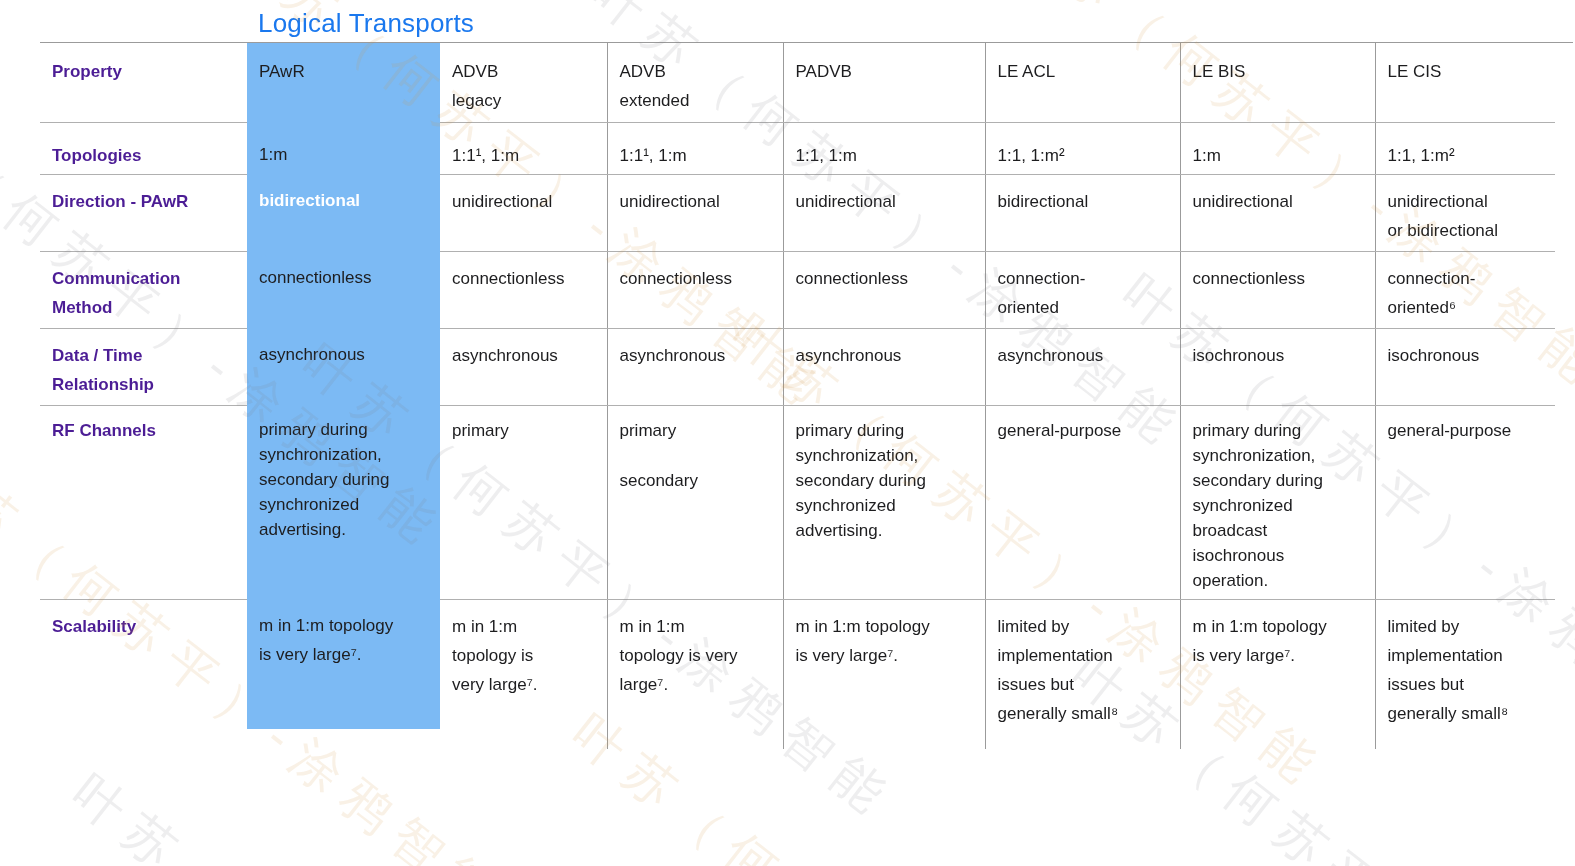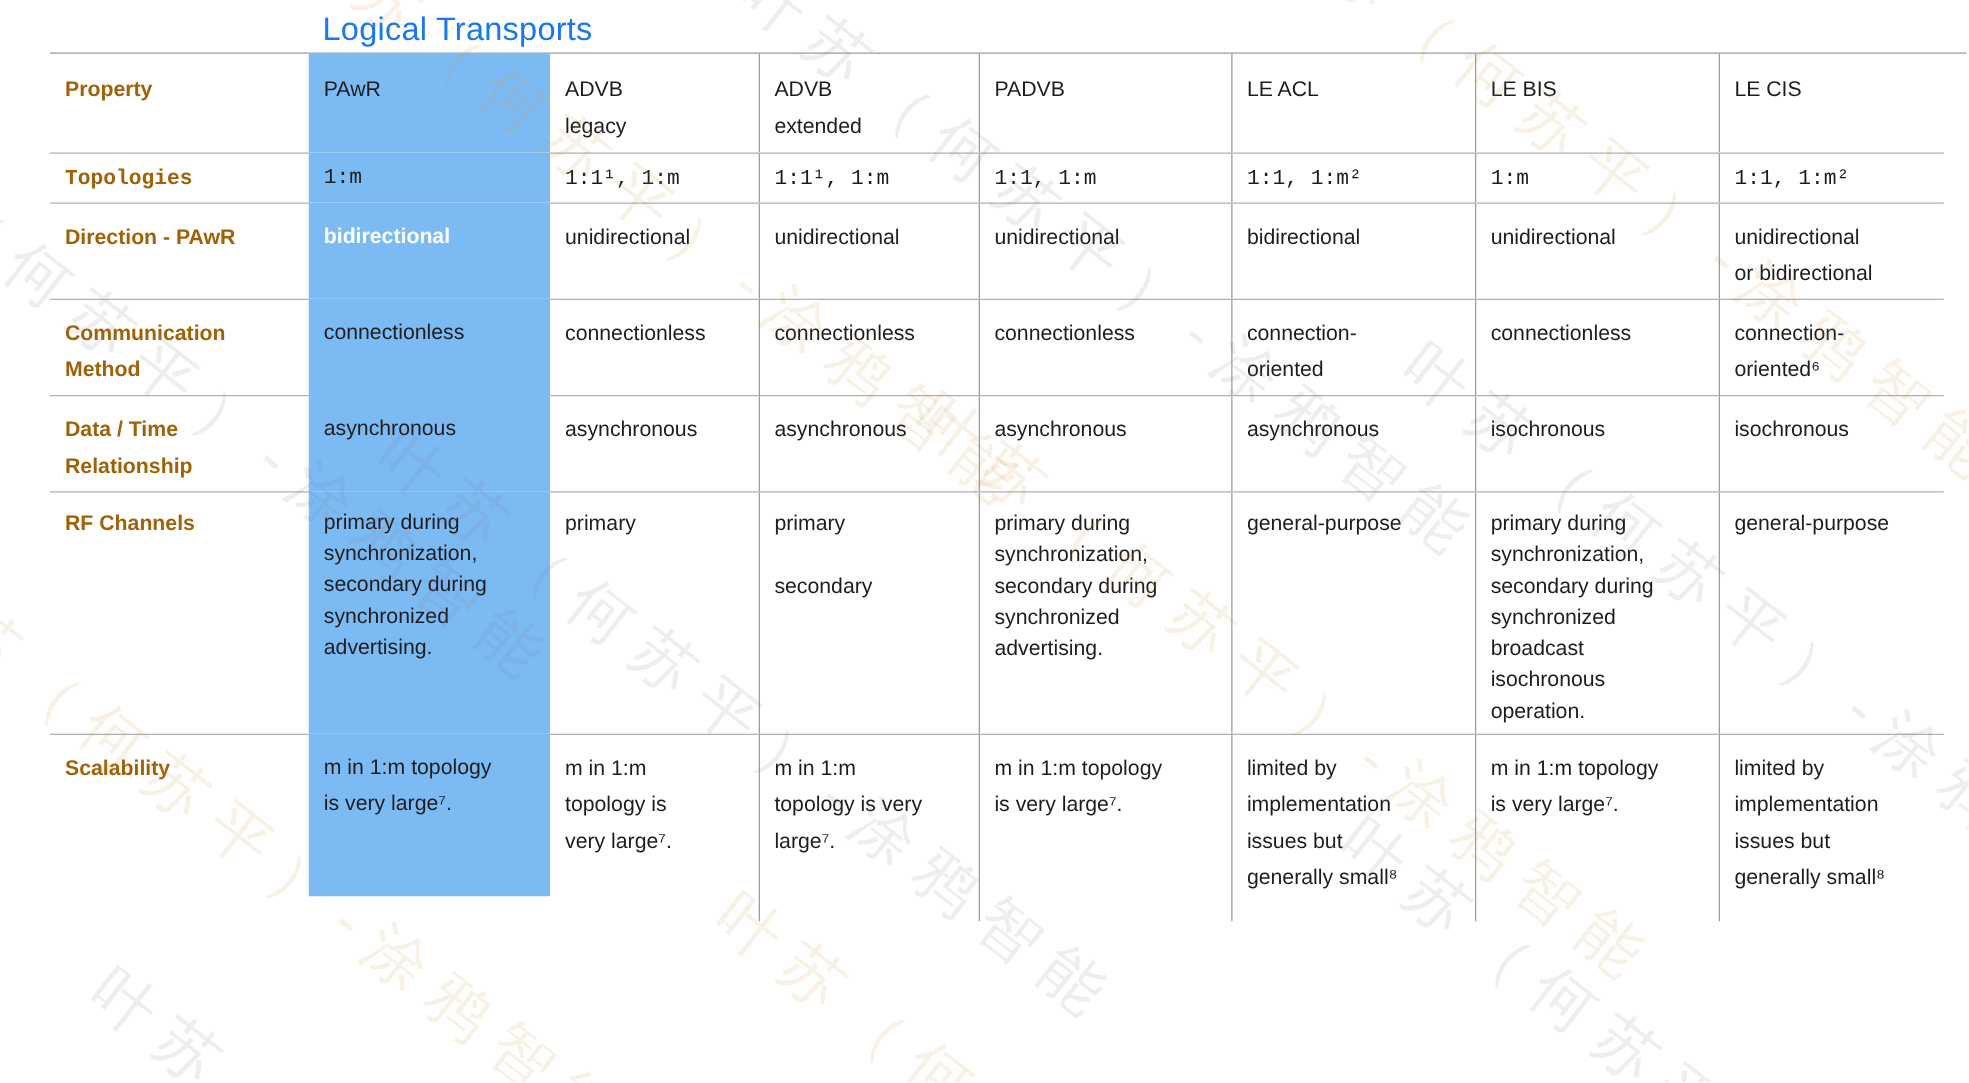--- a/index.html
+++ b/index.html
@@ -14,33 +14,33 @@
   .topline{position:absolute;left:40px;top:42px;width:1533px;height:1px;background:#9b9b9b;}
   table.lt{
     position:absolute;left:40px;top:43px;width:1515px;
     border-collapse:collapse;table-layout:fixed;
   }
   .lt th,.lt td{
     vertical-align:top;text-align:left;font-size:17px;font-weight:400;
     padding:12px 12px 6px 12px;line-height:29px;white-space:pre-line;
     border-bottom:1px solid #b0b0b0;color:#1d1d1f;
   }
-  .lt .prop{font-weight:700;color:#a16207;}
+  .lt .prop{font-weight:700;color:#4c1d95;}
   .lt .vl{border-left:1px solid #9b9b9b;}
   .lt .pawr{background:#7cbaf4;border-bottom:none;margin-top:26px;}
   .lt .wht{color:#ffffff;font-weight:700;}
   .lt .pawr-cut{
     background-color:transparent;
     background-image:linear-gradient(#7cbaf4,#7cbaf4);
     background-size:100% 130px;background-repeat:no-repeat;background-position:top left;
   }
   tr.r-head{height:79px;}
   tr.r-head th{padding-top:14px;}
   tr.r-topologies{height:36px;}
-  tr.r-topologies td{padding-top:6px;padding-bottom:4px;font-family:Liberation Mono, monospace;}
+  tr.r-topologies td{padding-top:18px;padding-bottom:4px;}
   tr.r-dirpackets{height:74px;}
   tr.r-dirdata{height:73px;}
   tr.r-comm{height:73px;}
   tr.r-datatime{height:73px;}
   tr.r-recv{height:74px;}
   tr.r-rf{height:190px;}
   tr.r-rf td{line-height:25px;}
   tr.r-scal{height:150px;}
   tr.r-scal td{border-bottom:none;}
   .watermark-layer{position:absolute;left:0;top:0;width:1575px;height:866px;pointer-events:none;z-index:5;overflow:hidden;}

